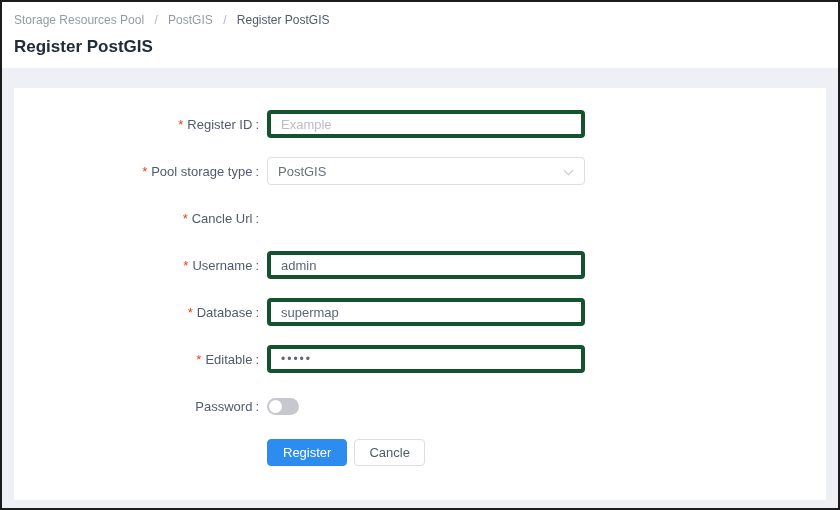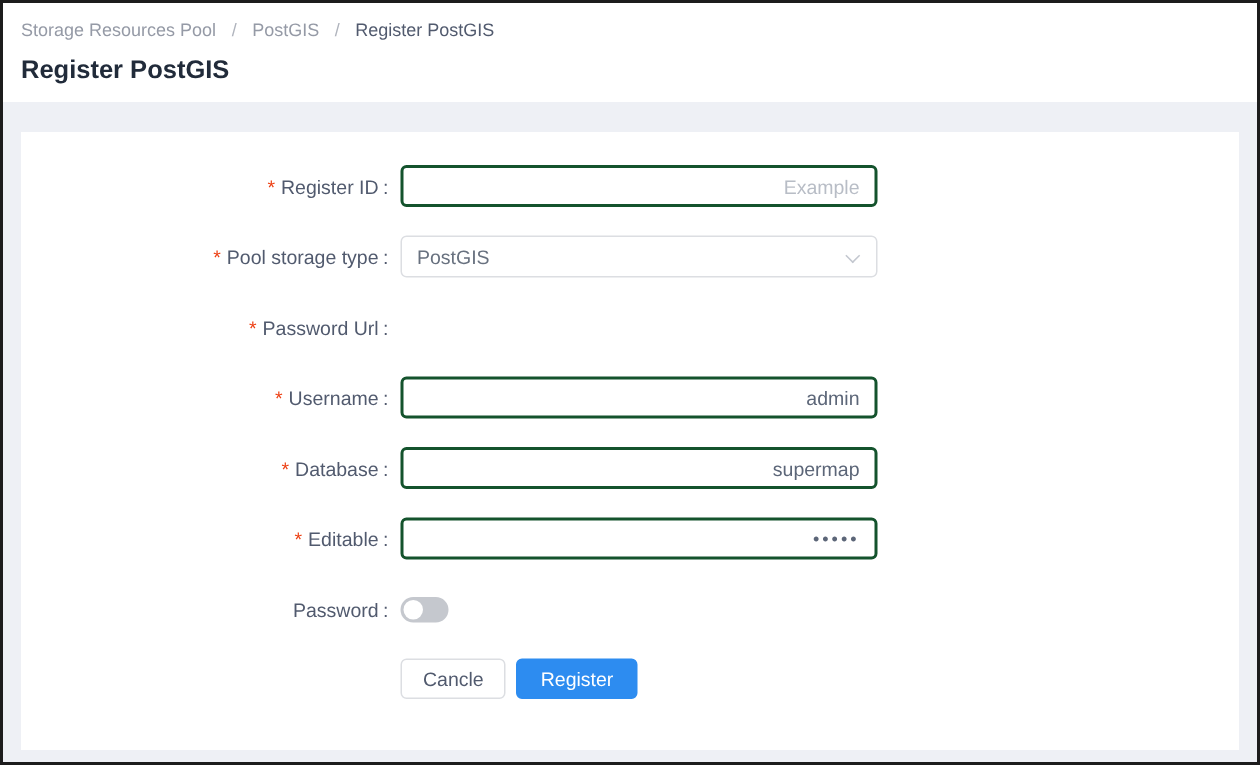--- a/index.html
+++ b/index.html
@@ -48,25 +48,25 @@
     width:245px; text-align:right;
     font-size:13px; color:#515a6e;
     white-space:nowrap;
   }
   .req { color:#ed4014; margin-right:4px; font-size:13px; }
   .colon { margin-left:3px; }
   .control-wrap { margin-left:8px; position:relative; }
 
   .text-input {
     width:318px; height:28px;
-    border:2px solid #14532d; border-radius:4px;
+    border:4px solid #14532d; border-radius:4px;
     padding:0 10px;
     font-size:13px; color:#5c6678;
     font-family:"Liberation Sans", sans-serif;
-    outline:none; background:#fff;text-align:right;
+    outline:none; background:#fff;
   }
   .text-input::placeholder { color:#b8bdc6; opacity:1; }
   .password-input { letter-spacing:2px; font-size:12px; }
 
   .select-box {
     width:318px; height:28px;
     border:1px solid #dcdee2; border-radius:4px;
     padding:0 26px 0 10px;
     font-size:13px; color:#68717f;
     display:flex; align-items:center;
@@ -142,21 +142,21 @@
         <div class="control-wrap">
           <div class="select-box">
             <span>PostGIS</span>
             <span class="chevron-down"></span>
           </div>
         </div>
       </div>
 
       <div class="form-row">
         <div class="form-label">
-          <span class="req">*</span><span>Password Url</span><span class="colon">:</span>
+          <span class="req">*</span><span>Cancle Url</span><span class="colon">:</span>
         </div>
       </div>
 
       <div class="form-row">
         <div class="form-label">
           <span class="req">*</span><span>Username</span><span class="colon">:</span>
         </div>
         <div class="control-wrap">
           <input class="text-input" type="text" value="admin" style="">
         </div>
@@ -185,19 +185,19 @@
           <span>Password</span><span class="colon">:</span>
         </div>
         <div class="control-wrap">
           <div class="toggle">
             <div class="toggle-knob"></div>
           </div>
         </div>
       </div>
 
       <div class="button-row">
+        <button class="btn btn-primary">Register</button>
         <button class="btn btn-default">Cancle</button>
-        <button class="btn btn-primary">Register</button>
       </div>
 
     </div>
   </div>
 </div>
 
 </body></html>

